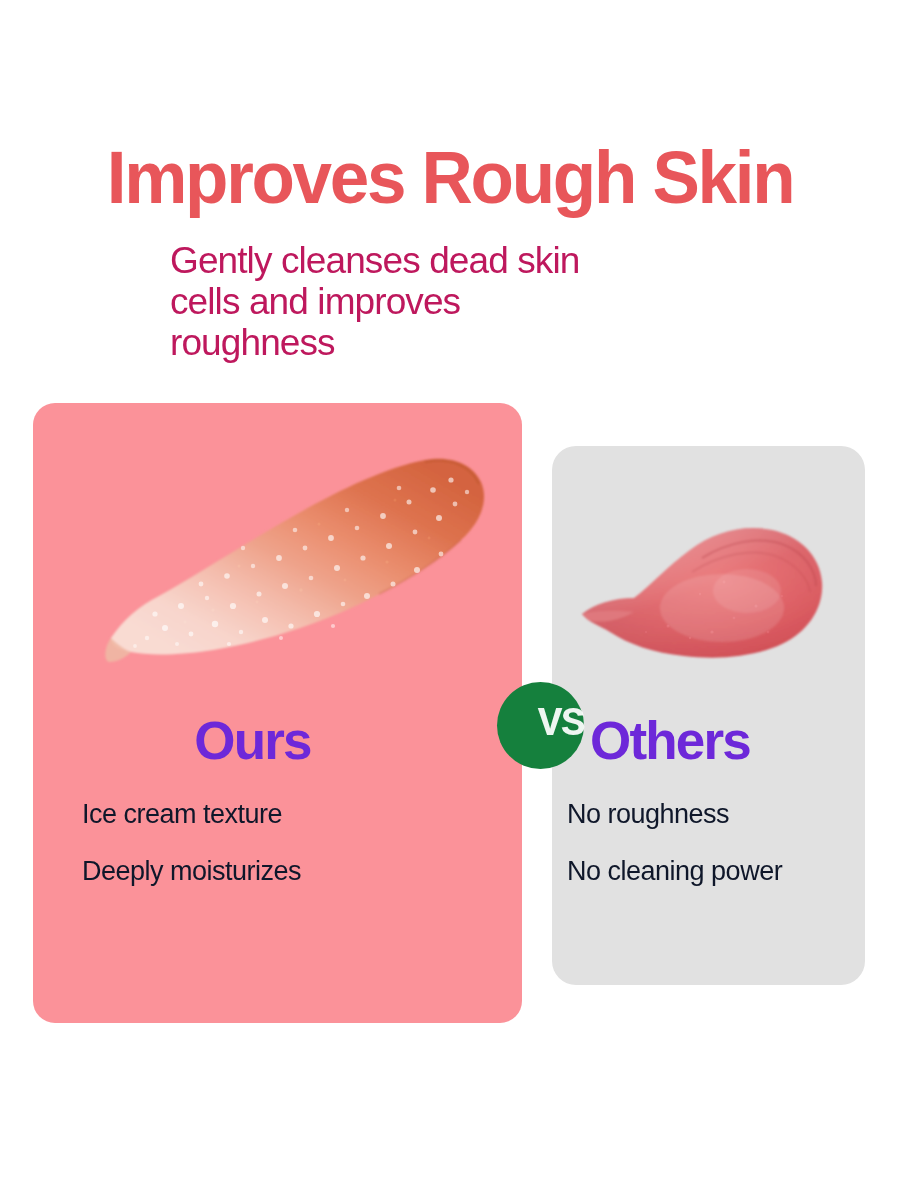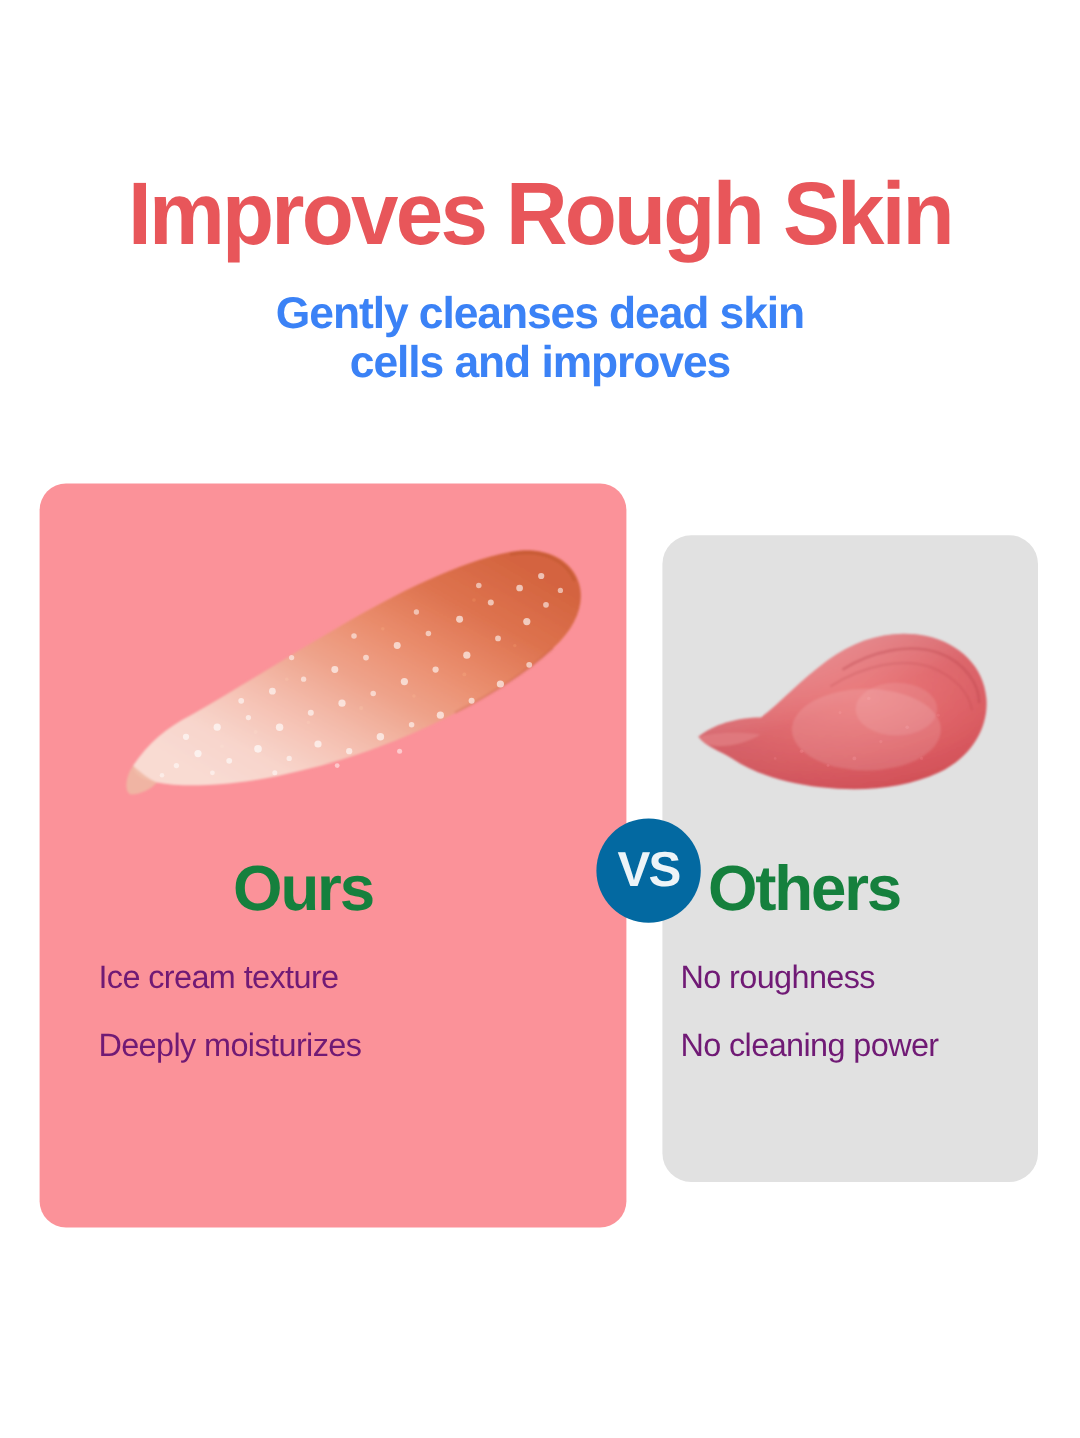--- a/index.html
+++ b/index.html
@@ -37,26 +37,26 @@
     transform: scaleX(0.96);
     white-space: nowrap;
   }
 
   .subtitle {
     position: absolute;
     left: 50%;
     transform: translateX(-50%);
     top: 240px;
     width: 560px;
-    text-align: center;
+    text-align: left;
     font-size: 37px;
     line-height: 41px;
-    font-weight: 700;
+    font-weight: 400;
     letter-spacing: -0.9px;
-    color: #3b82f6;
+    color: #be185d;
   }
   .subtitle .sub-line { display: block; }
 
   
   .card {
     position: absolute;
     overflow: hidden;
   }
   .card-ours {
     left: 33px;
@@ -104,43 +104,44 @@
   }
 
   
   .vs-badge {
     position: absolute;
     left: 497px;
     top: 682px;
     width: 87px;
     height: 87px;
     border-radius: 50%;
-    background: #0369a1;
+    background: #15803d;
     z-index: 6;
     display: flex;
     align-items: center;
-    justify-content: center;
+    justify-content: flex-end;
+    font-family: Liberation Mono, monospace;
   }
   .vs-badge-label {
     color: #ffffff;
     font-size: 41px;
     font-weight: 700;
     letter-spacing: -1.5px;
     line-height: 1;
     opacity: 0.93;
     transform: translateY(-1px);
   }
 
   
   .card-heading {
     position: absolute;
     font-size: 53px;
     font-weight: 700;
     letter-spacing: -1.8px;
-    color: #15803d;
+    color: #6d28d9;
     line-height: 1;
     z-index: 5;
   }
   .heading-ours {
     left: 0;
     top: 714px;
     width: 505px;
     text-align: center;
   }
   .heading-others {
@@ -158,21 +159,21 @@
     left: 82px;
     top: 798px;
     width: 420px;
   }
   .features-others {
     left: 567px;
     top: 798px;
     width: 300px;
   }
   .feature-item {
-    color: #701a75;
+    color: #0f172a;
     font-size: 27px;
     font-weight: 500;
     letter-spacing: -0.5px;
     line-height: 1;
     margin-bottom: 0;
   }
   .features-ours .feature-item:nth-child(1) { margin-top: 3px; }
   .features-ours .feature-item:nth-child(2) { margin-top: 30px; }
   .features-ours .feature-item:nth-child(3) { margin-top: 40px; }
   .features-others .feature-item:nth-child(1) { margin-top: 3px; }
@@ -182,20 +183,21 @@
 </head>
 <body>
 
 <div class="page">
 
   <div class="headline">Improves Rough Skin</div>
 
   <div class="subtitle">
     <span class="sub-line">Gently cleanses dead skin</span>
     <span class="sub-line">cells and improves</span>
+    <span class="sub-line">roughness</span>
   </div>
 
   <div class="card card-others">
     <svg class="swatch swatch-others" viewBox="0 0 265 190">
       <defs>
         <radialGradient id="othersBody" cx="58%" cy="42%" r="72%">
           <stop offset="0%" stop-color="#e8696b"></stop>
           <stop offset="45%" stop-color="#dd5a5f"></stop>
           <stop offset="100%" stop-color="#c94851"></stop>
         </radialGradient>

